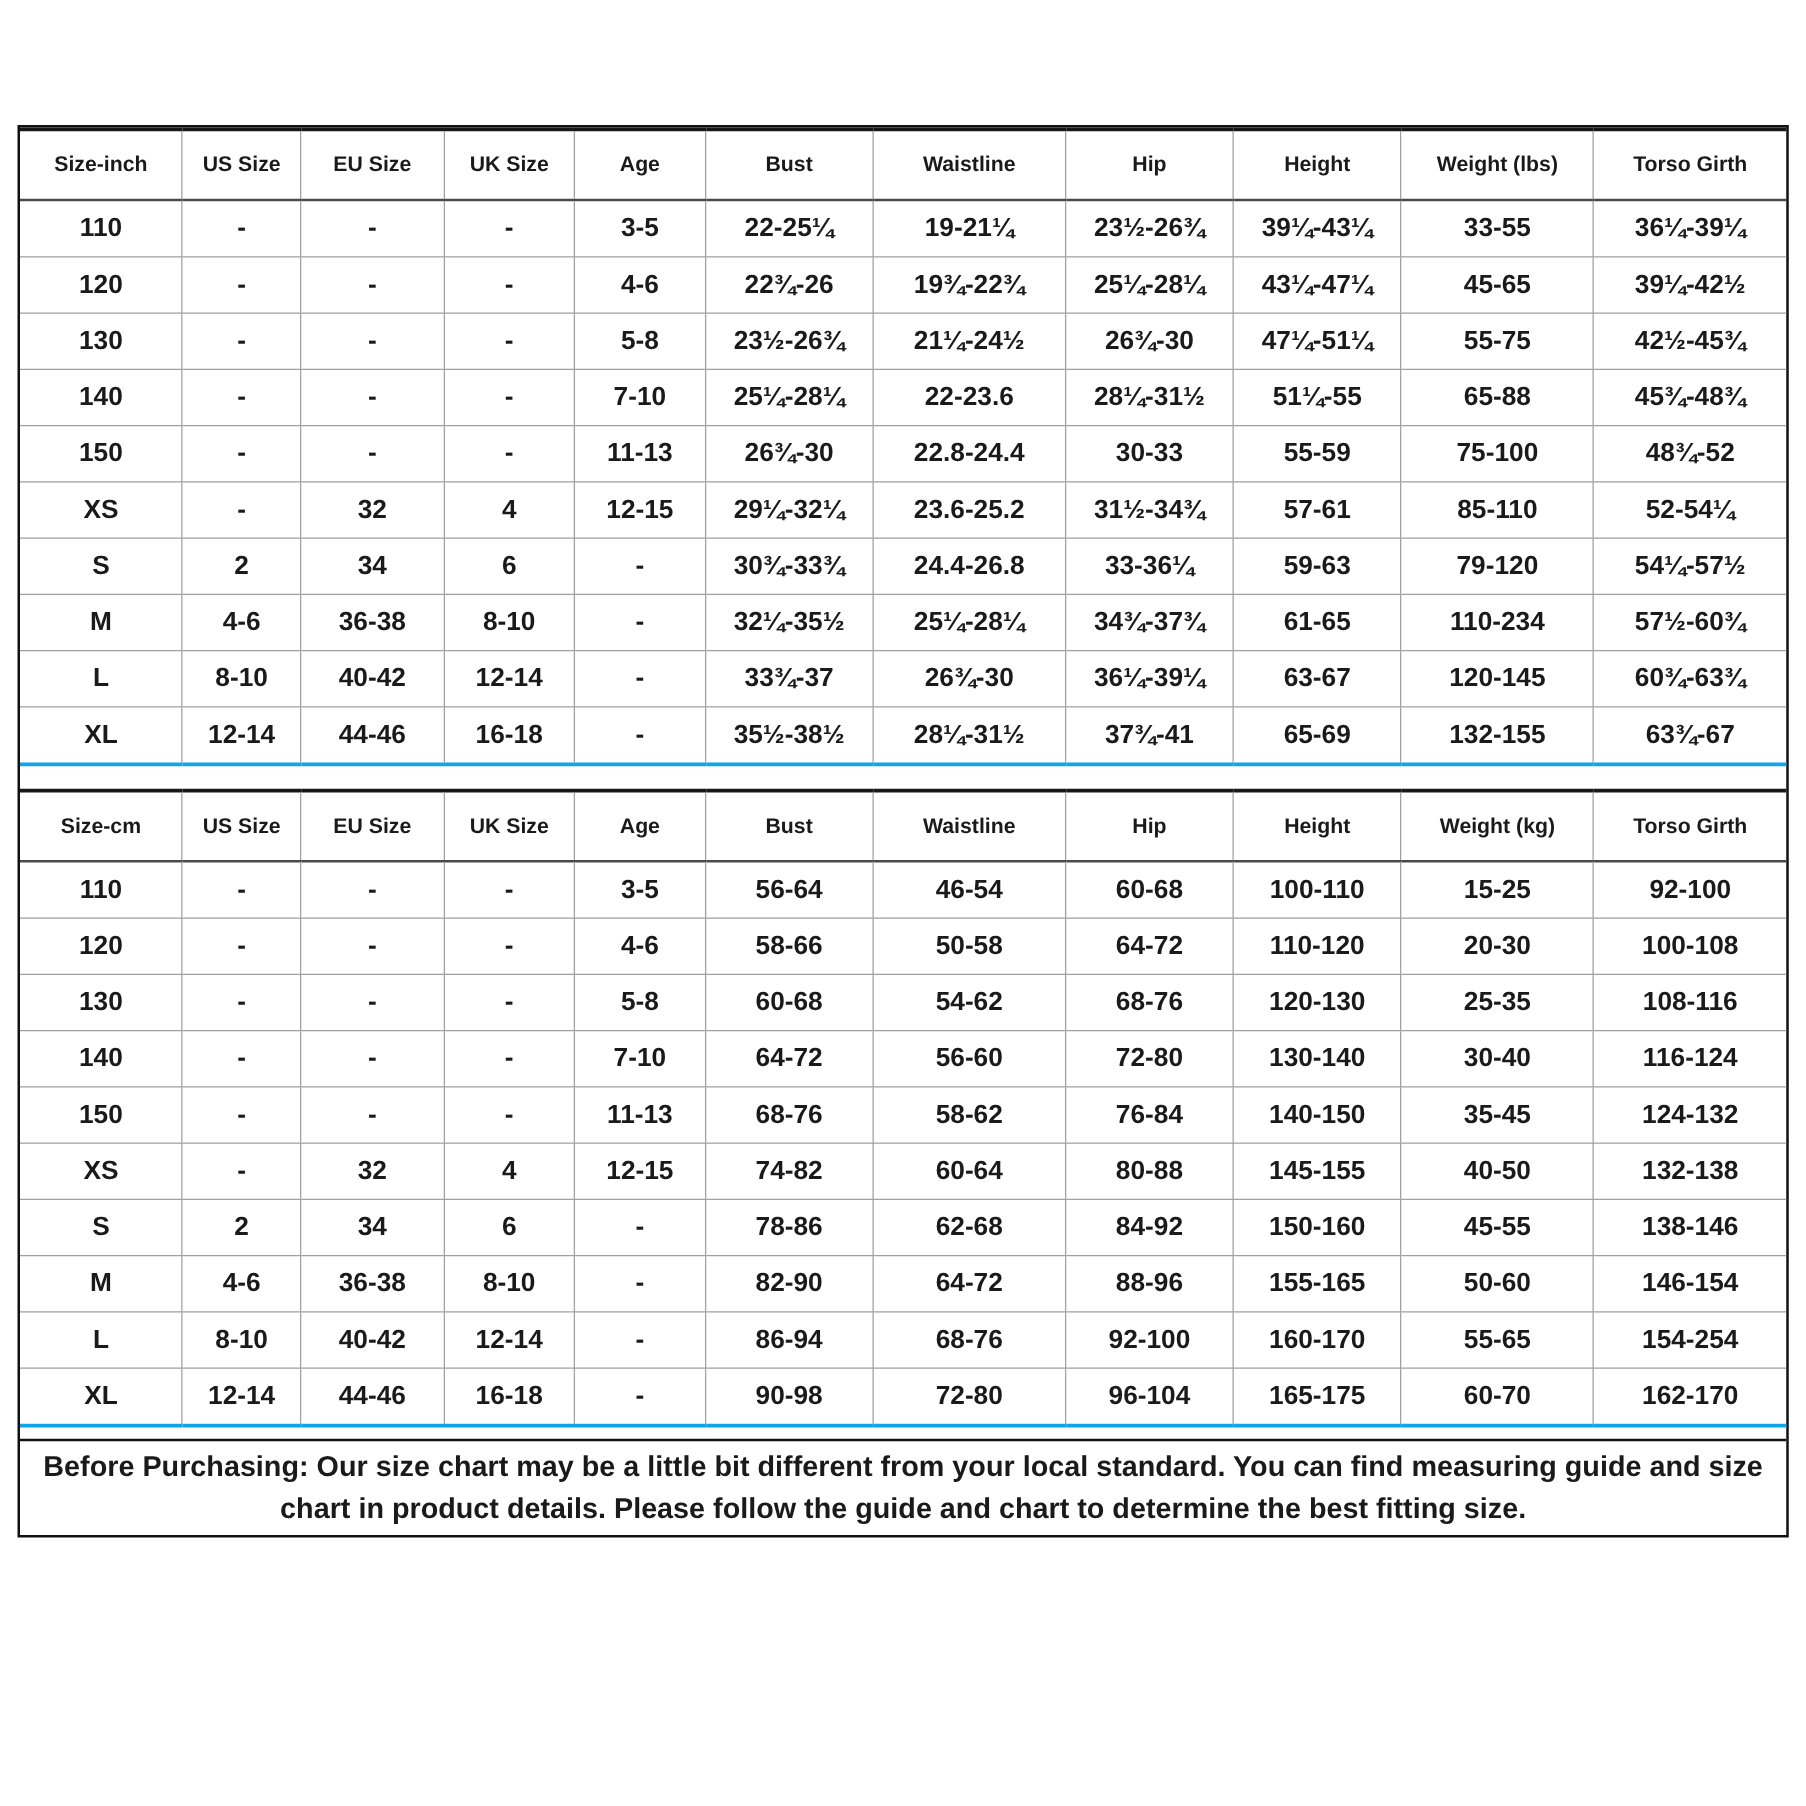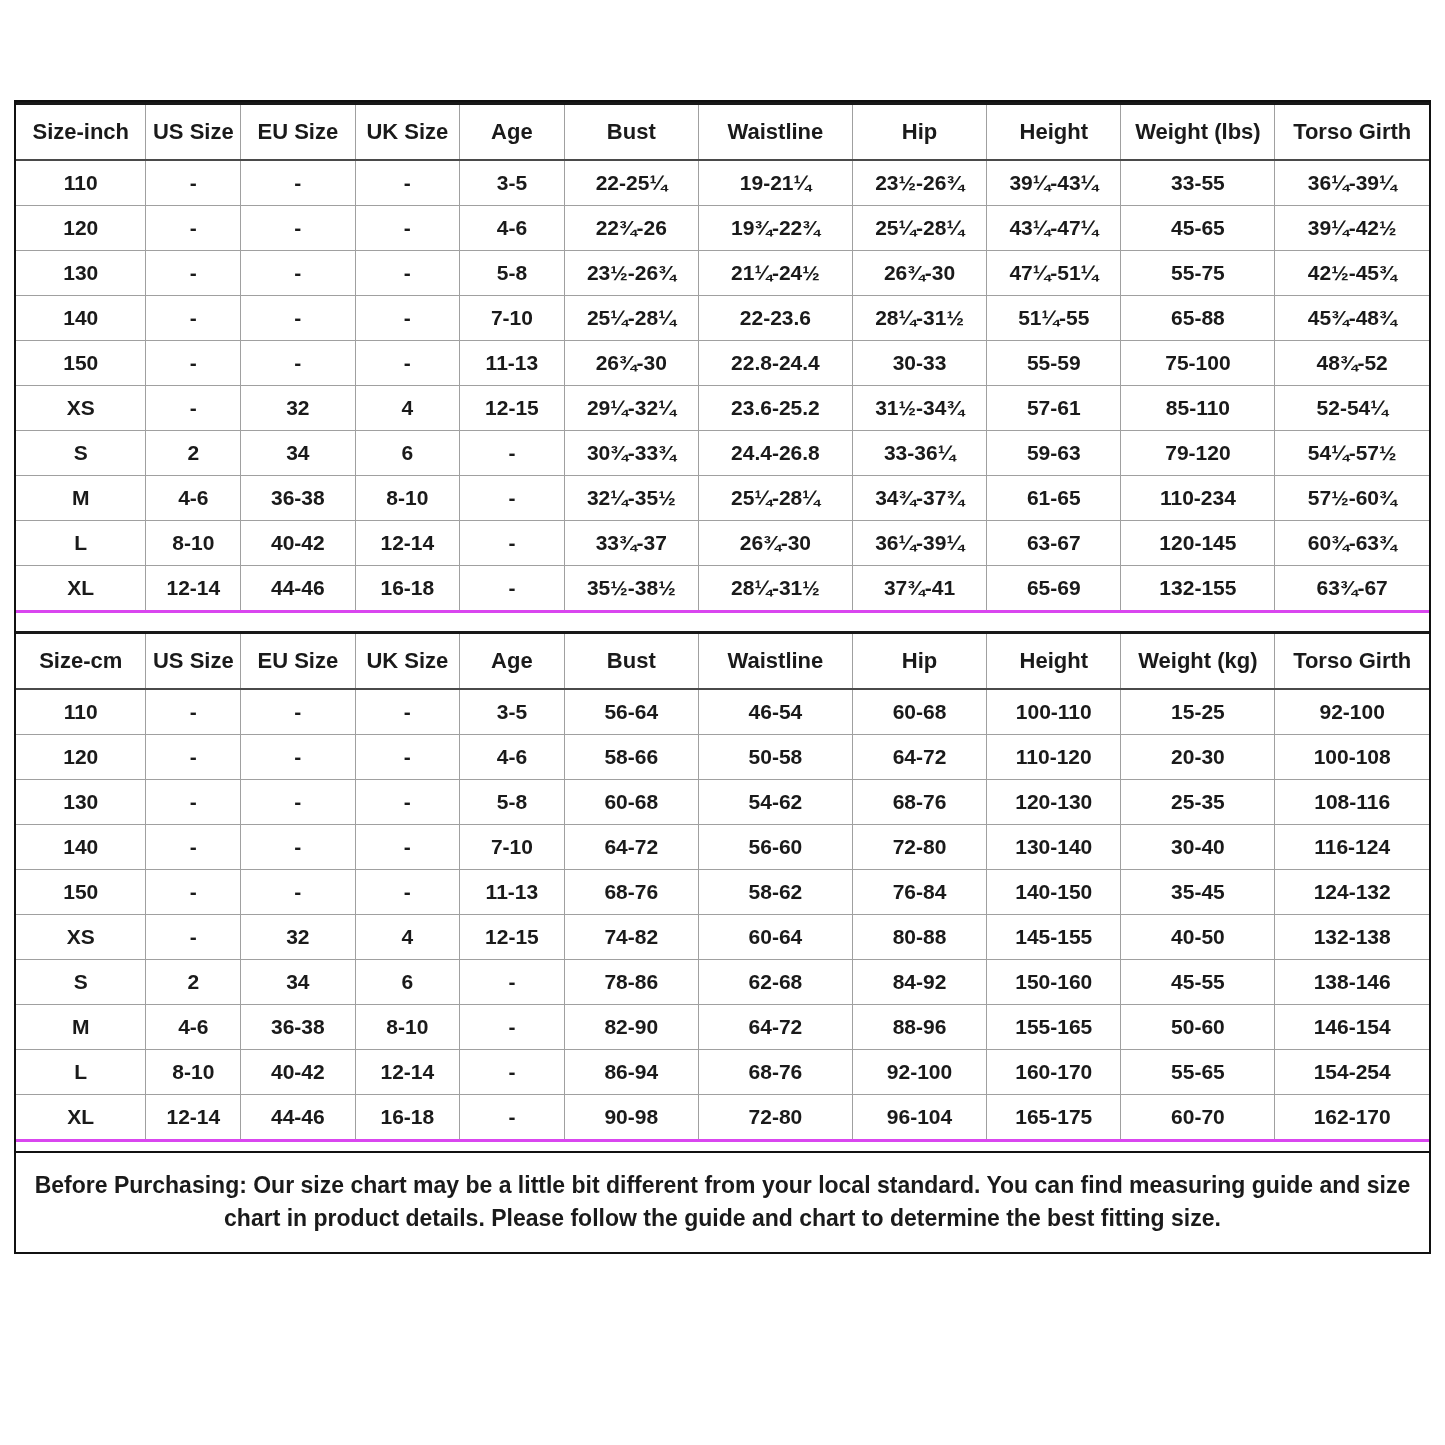--- a/index.html
+++ b/index.html
@@ -38,45 +38,45 @@
   table.size-table td {
     border: 1px solid #a0a0a0;
     text-align: center;
     vertical-align: middle;
     font-weight: 700;
     white-space: nowrap;
     overflow: hidden;
   }
   table.size-table th {
     height: 52px;
-    font-size: 22px;
+    font-size: 17px;
     border-top: 3px solid #181818;
     border-bottom: 2px solid #4a4a4a;
   }
   table.size-table td {
     height: 42px;
     font-size: 21px;
   }
   table.size-table tbody tr:last-child td {
-    border-bottom: 3px solid #d946ef;
+    border-bottom: 3px solid #0ea5e9;
   }
   table.size-table th:first-child,
   table.size-table td:first-child { border-left: none; }
   table.size-table th:last-child,
   table.size-table td:last-child { border-right: none; }
   .table-gap { height: 18px; }
   .note-box {
     margin-top: 9px;
     border-top: 2px solid #111;
     min-height: 66px;
     display: flex;
     align-items: center;
     justify-content: center;
     text-align: center;
-    padding: 16px 18px;
+    padding: 4px 18px;
     box-sizing: border-box;
     font-size: 23px;
     font-weight: 700;
     line-height: 1.45;
   }
 </style>
 </head>
 <body>
 
 <div class="chart-box">

